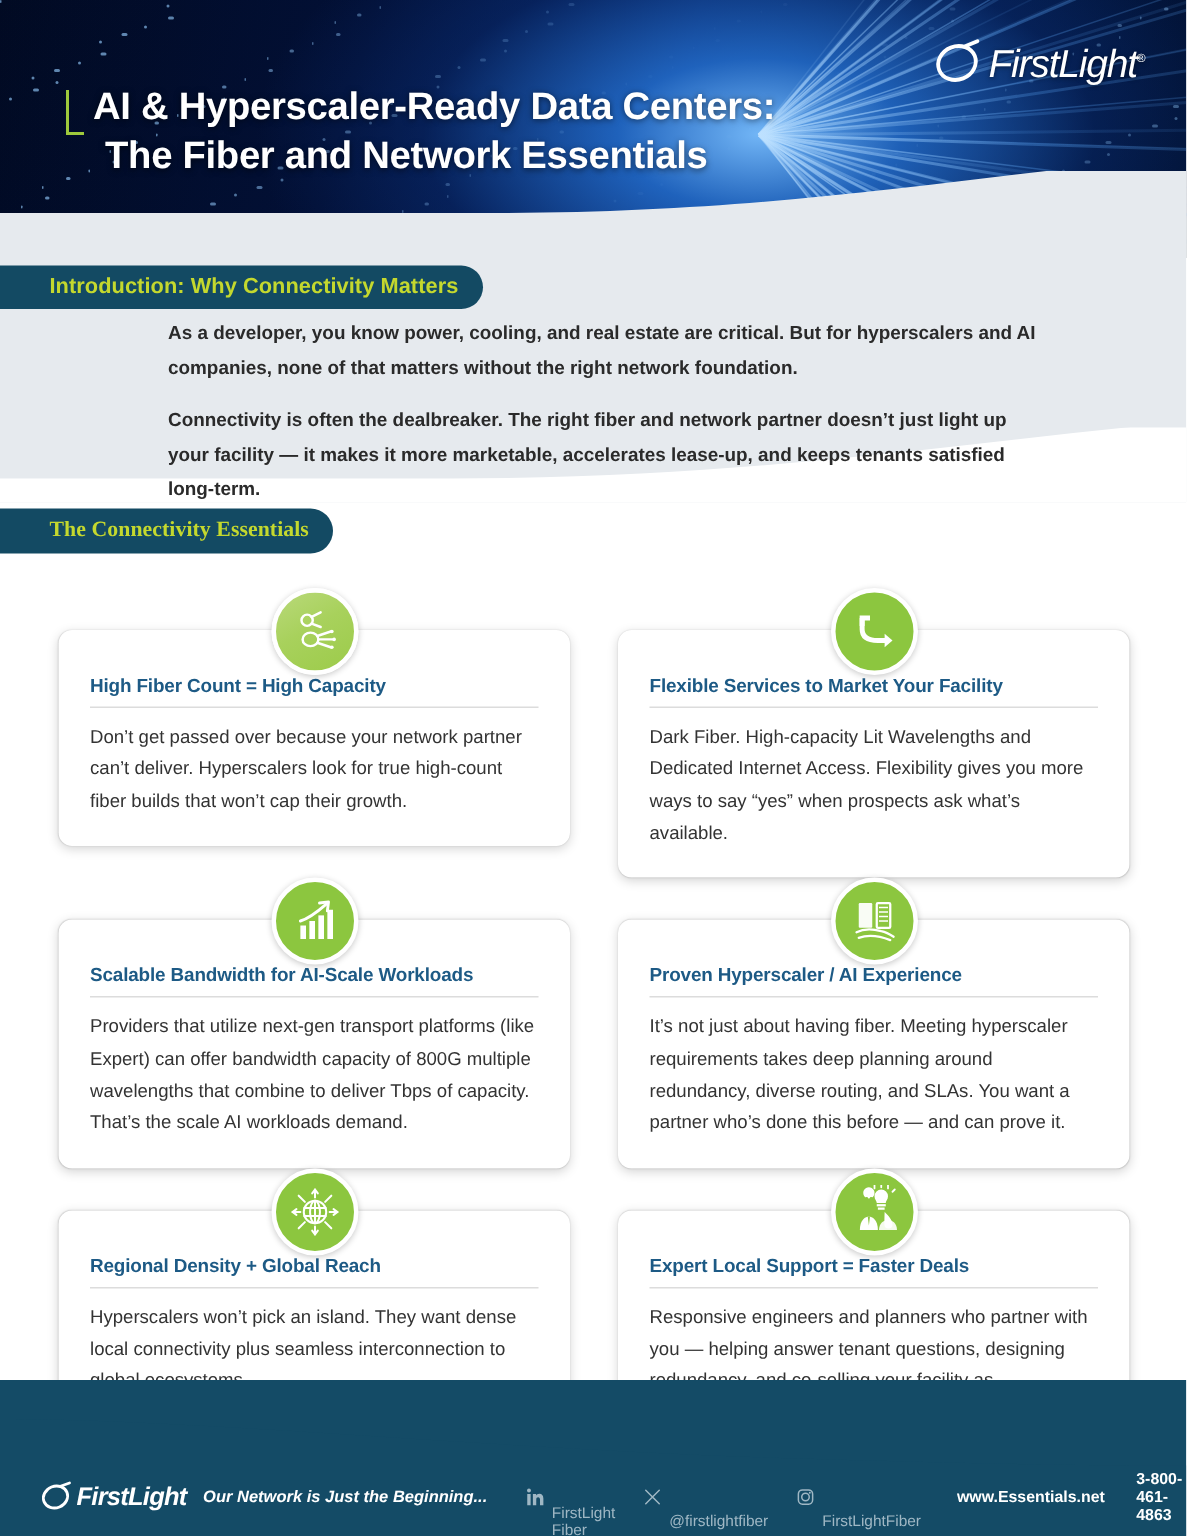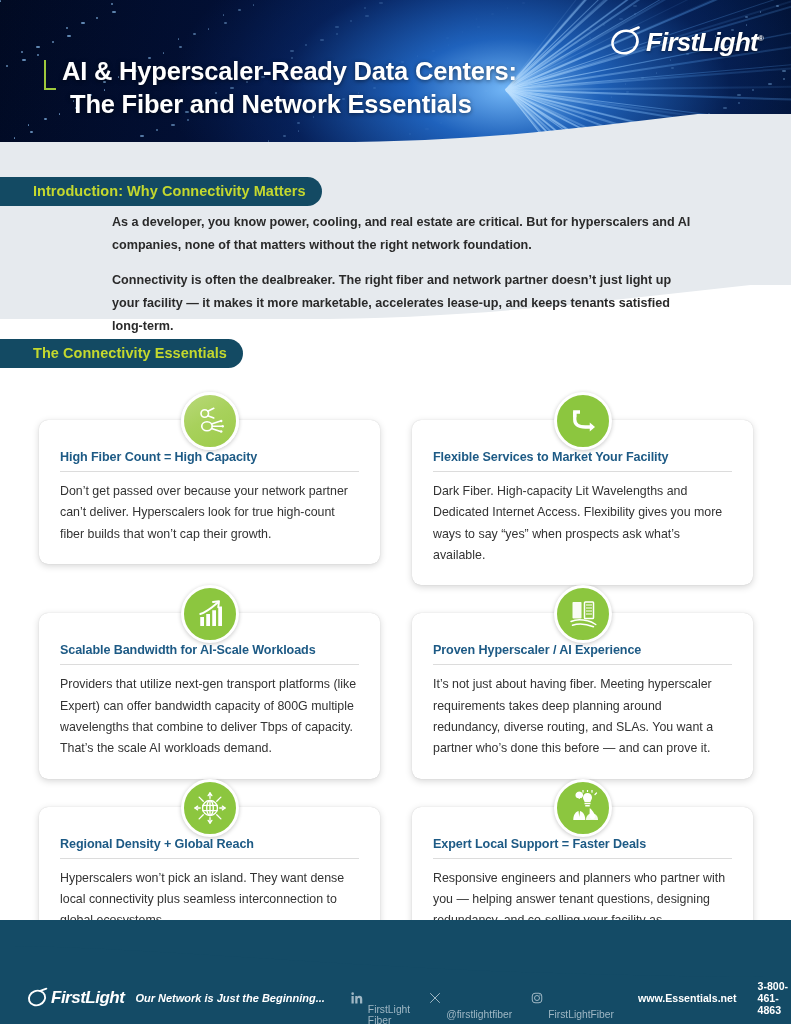--- a/index.html
+++ b/index.html
@@ -65,21 +65,21 @@
     text-shadow: 0 1px 4px rgba(0,0,0,0.55);
   }
   .header-title .l2 { display: block; padding-left: 8px; }
 
   .logo {
     position: absolute; right: 28px; top: 25px; z-index: 6;
     display: flex; align-items: center; gap: 4px;
   }
   .logo-mark { width: 34px; height: 34px; flex: none; }
   .logo-text {
-    color: #ffffff; font-size: 26px; font-weight: bold;
+    color: #ffffff; font-size: 26px; font-weight: normal;
     font-style: italic; letter-spacing: -0.8px;
     text-shadow: 0 1px 3px rgba(0,0,0,0.5);
   }
   .logo-tm { font-size: 8px; vertical-align: super; font-style: normal; }
 
   
   .intro-band {
     position: absolute; left: 0; top: 145px; width: 791px; height: 190px;
     overflow: hidden;
   }
@@ -99,21 +99,21 @@
   .pill-intro-inner { padding-left: 33px; }
 
   .intro-text {
     position: absolute; left: 112px; top: 211px; width: 580px; z-index: 10;
     color: #2a2a2a; font-size: 12.6px; line-height: 1.85; font-weight: bold;
   }
   .intro-text p + p { margin-top: 11px; }
 
   
   .pill-wrap-ess { position: absolute; left: 0; top: 339px; z-index: 10; }
-  .pill-ess-inner { padding-left: 33px; }
+  .pill-ess-inner { padding-left: 33px; font-family: Liberation Serif, serif; }
 
   .cards {
     position: absolute; left: 39px; top: 392px;
     width: 714px;
     display: grid; grid-template-columns: 341px 341px; column-gap: 32px;
     row-gap: 0;
   }
   .card-slot { position: relative; }
   .card {
     position: relative;

